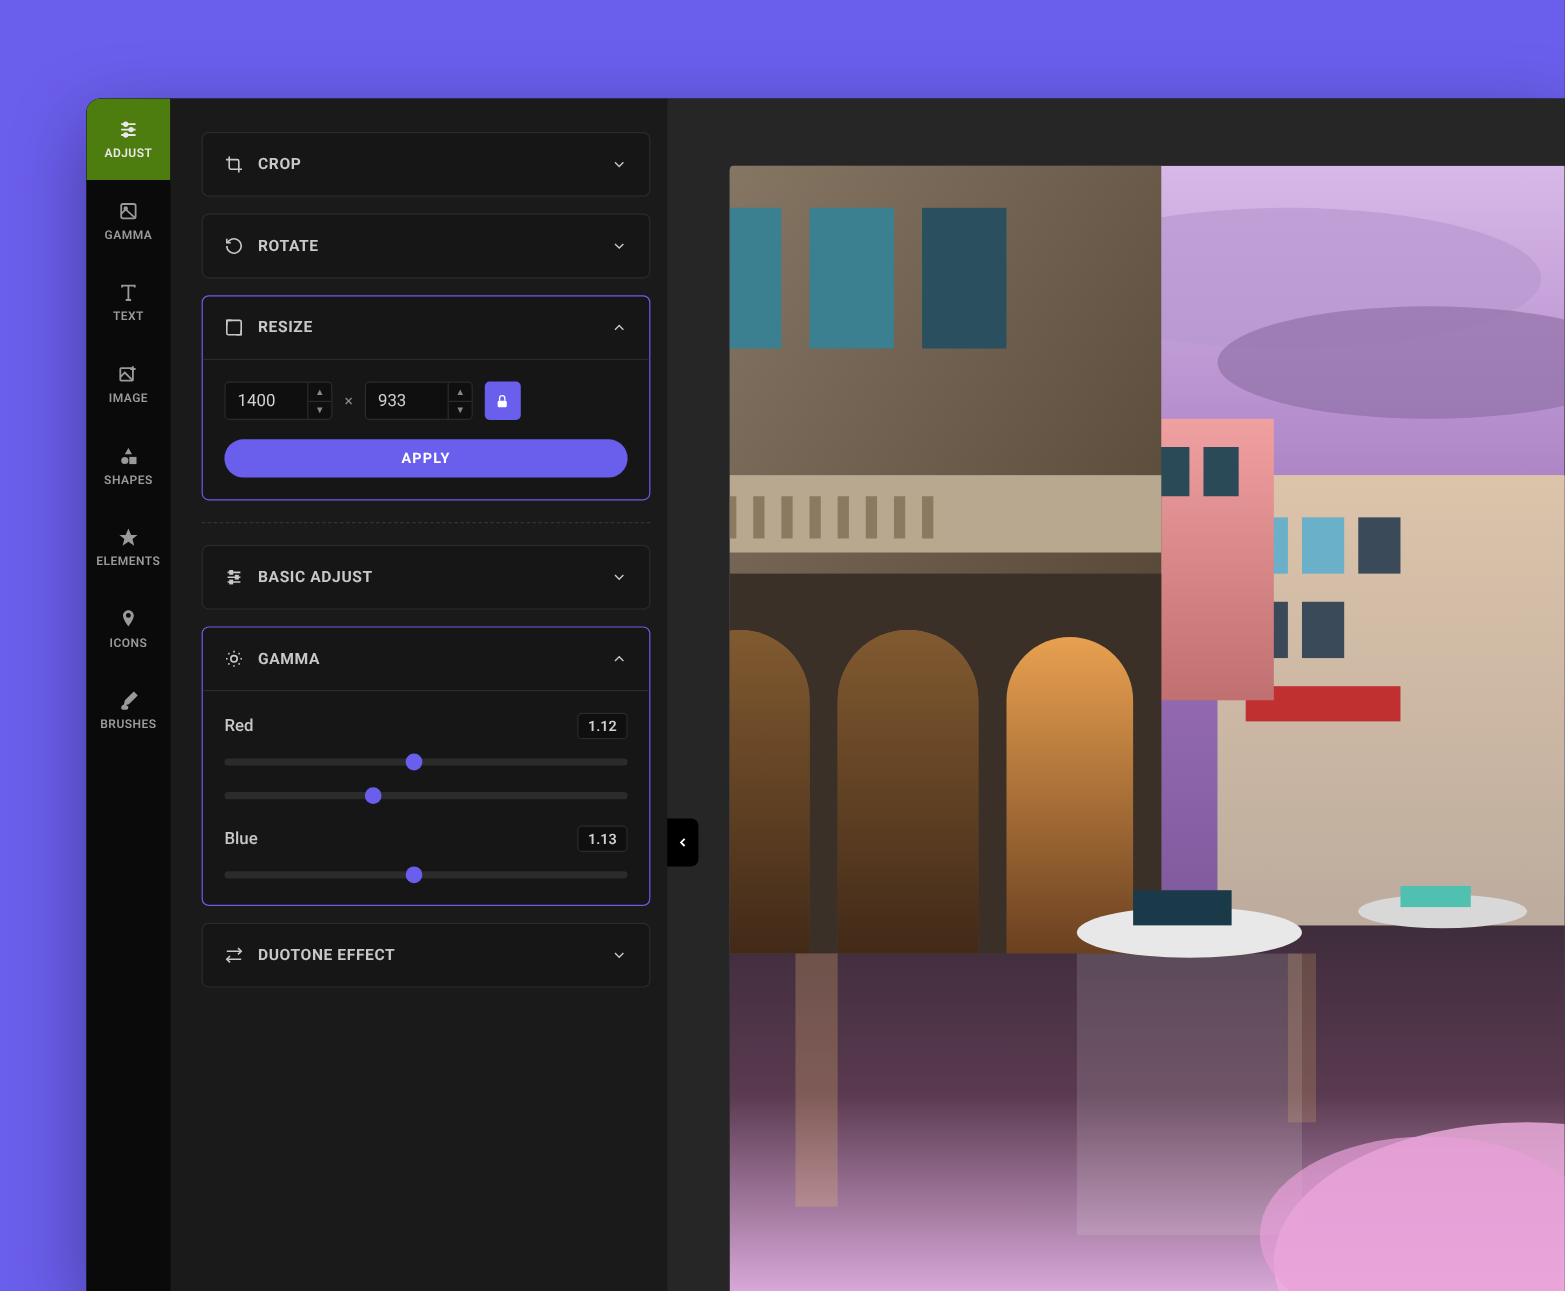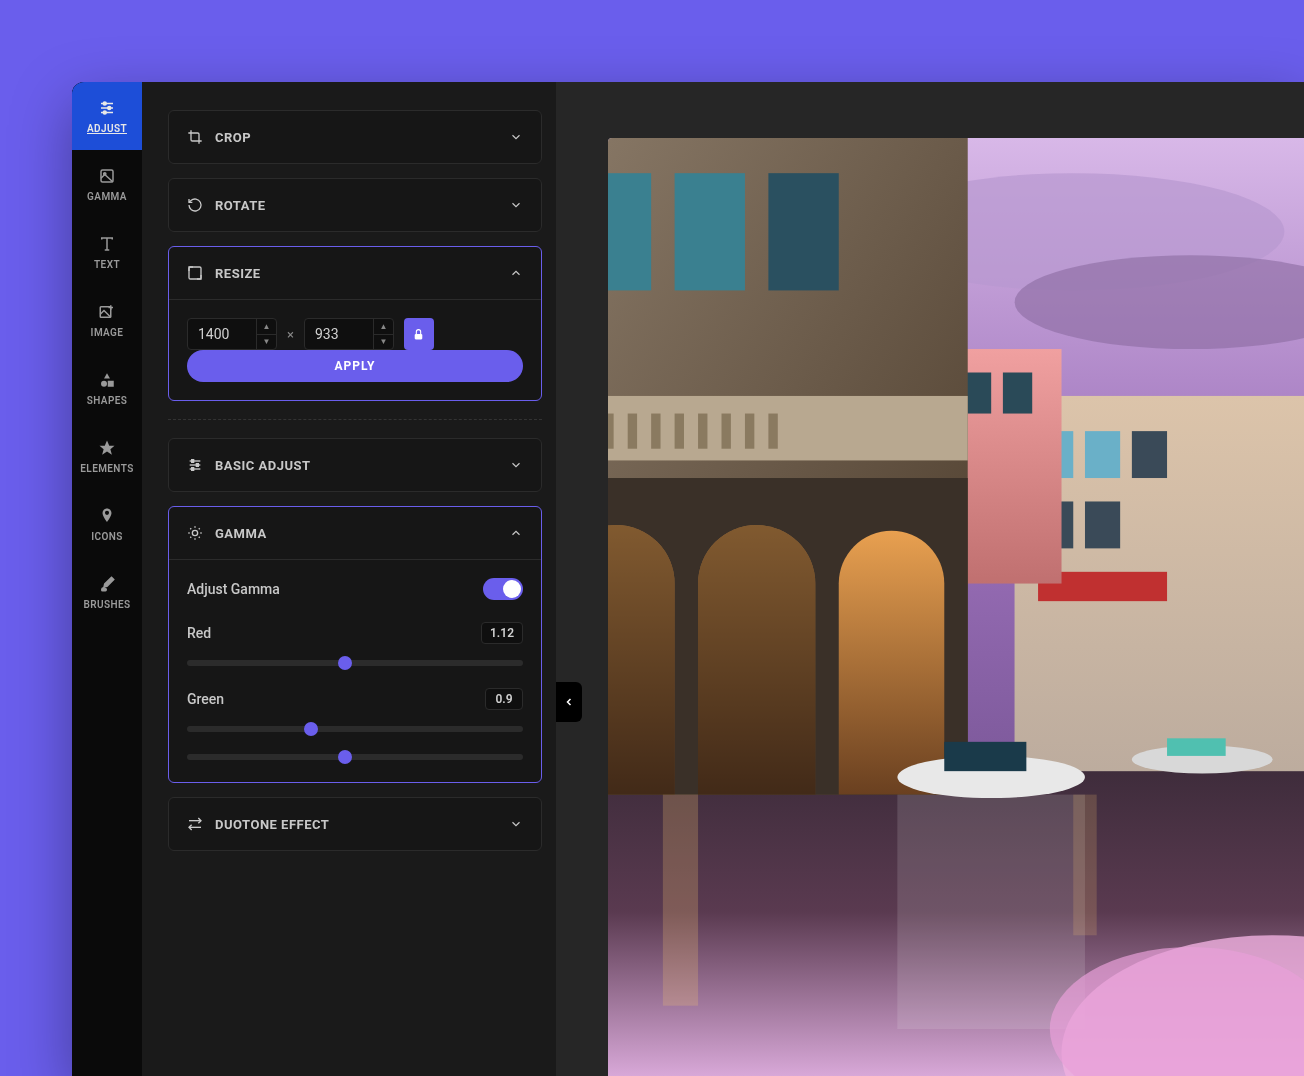--- a/index.html
+++ b/index.html
@@ -3,34 +3,34 @@
 <meta charset="utf-8">
 <style>
 * { margin:0; padding:0; box-sizing:border-box; font-family:-apple-system,BlinkMacSystemFont,"Segoe UI",Roboto,sans-serif; }
 body { background:#6a5eec; width:1304px; height:1076px; overflow:hidden; }
 .app { position:absolute; left:72px; top:82px; right:0; bottom:0; background:#0a0a0a; border-radius:12px 0 0 0; overflow:hidden; display:flex; flex-direction:column; box-shadow:0 20px 60px rgba(0,0,0,.35); }
 .hdr { height:56px; display:flex; align-items:center; padding:0 14px; background:#000; }
 .logo { font-size:26px; font-weight:700; letter-spacing:-.5px; background:linear-gradient(90deg,#7a6ef0 0%,#b26ef0 100%); -webkit-background-clip:text; -webkit-text-fill-color:transparent; }
 .body { flex:1; display:flex; min-height:0; }
 .rail { width:70px; background:#0a0a0a; display:flex; flex-direction:column; }
 .rail-item { height:68px; display:flex; flex-direction:column; align-items:center; justify-content:center; gap:6px; color:#9a9a9a; cursor:pointer; font-size:10px; font-weight:600; letter-spacing:.4px; }
-.rail-item.active { background:#1d4ed8; color:#e8e8e8;text-decoration:underline; }
+.rail-item.active { background:#4d7c0f; color:#e8e8e8; }
 .rail-item svg { width:18px; height:18px; }
 .side { width:414px; background:#1a1a1a; padding:28px 14px 16px 26px; overflow-y:auto; }
 .side::-webkit-scrollbar { width:8px; }
 .side::-webkit-scrollbar-track { background:#1a1a1a; }
 .side::-webkit-scrollbar-thumb { background:#3a3a3a; border-radius:4px; }
 .panel { border:1px solid #2b2b2b; border-radius:6px; margin-bottom:14px; background:#161616; }
 .panel.open { border-color:#6a5eec; }
 .panel-hd { height:52px; display:flex; align-items:center; padding:0 18px; cursor:pointer; gap:12px; color:#c8c8c8; font-size:13px; font-weight:700; letter-spacing:.5px; }
 .panel-hd svg { width:16px; height:16px; flex-shrink:0; }
 .panel-hd .chev { margin-left:auto; width:14px; height:14px; }
 .panel-body { padding:18px; border-top:1px solid #2b2b2b; }
 .divider { border:0; border-top:1px dashed #333; margin:18px 0; }
-.resize-row { display:flex; align-items:center; gap:10px; }
+.resize-row { display:flex; align-items:center; gap:10px; margin-bottom:16px; }
 .num { width:90px; height:32px; background:#0f0f0f; border:1px solid #2b2b2b; border-radius:4px; display:flex; align-items:center; }
 .num input { flex:1; background:transparent; border:0; color:#d0d0d0; font-size:14px; padding:0 10px; width:60px; outline:none; }
 .num .spin { width:20px; height:100%; display:flex; flex-direction:column; border-left:1px solid #2b2b2b; }
 .num .spin span { flex:1; display:flex; align-items:center; justify-content:center; color:#888; font-size:8px; cursor:pointer; }
 .num .spin span:first-child { border-bottom:1px solid #2b2b2b; }
 .times { color:#888; font-size:13px; }
 .lock { width:30px; height:32px; background:#6a5eec; border-radius:4px; display:flex; align-items:center; justify-content:center; cursor:pointer; }
 .lock svg { width:13px; height:13px; color:#fff; }
 .apply { width:100%; height:32px; background:#6a5eec; color:#fff; border:0; border-radius:16px; font-size:12px; font-weight:700; letter-spacing:1px; cursor:pointer; }
 .gamma-row { display:flex; align-items:center; justify-content:space-between; margin-bottom:16px; }
@@ -222,41 +222,37 @@
               <line x1="20" y1="12" x2="22" y2="12"></line>
               <line x1="4.9" y1="19.1" x2="6.3" y2="17.7"></line>
               <line x1="17.7" y1="6.3" x2="19.1" y2="4.9"></line>
             </svg>
           <span>GAMMA</span>
           <svg class="chev" viewBox="0 0 24 24" fill="none" stroke="currentColor" stroke-width="2">
               <polyline points="18 15 12 9 6 15"></polyline>
             </svg>
         </div>
         <div class="panel-body">
-          <div class="gamma-row hdr-row">
-            <span class="gamma-lbl">Adjust Gamma</span>
-            <div class="switch"></div>
-          </div>
 
           <div class="gamma-row">
             <span class="gamma-lbl">Red</span>
             <span class="val">1.12</span>
           </div>
           <div class="slider">
               <div class="thumb" style="left:47%"></div>
             </div>
 
-          <div class="gamma-row">
-            <span class="gamma-lbl">Green</span>
-            <span class="val">0.9</span>
-          </div>
           <div class="slider">
               <div class="thumb" style="left:37%"></div>
             </div>
 
+          <div class="gamma-row">
+            <span class="gamma-lbl">Blue</span>
+            <span class="val">1.13</span>
+          </div>
           <div class="slider">
               <div class="thumb" style="left:47%"></div>
             </div>
         </div>
       </div>
 
 
       <div class="panel">
         <div class="panel-hd">
           <svg viewBox="0 0 24 24" fill="none" stroke="currentColor" stroke-width="2">

